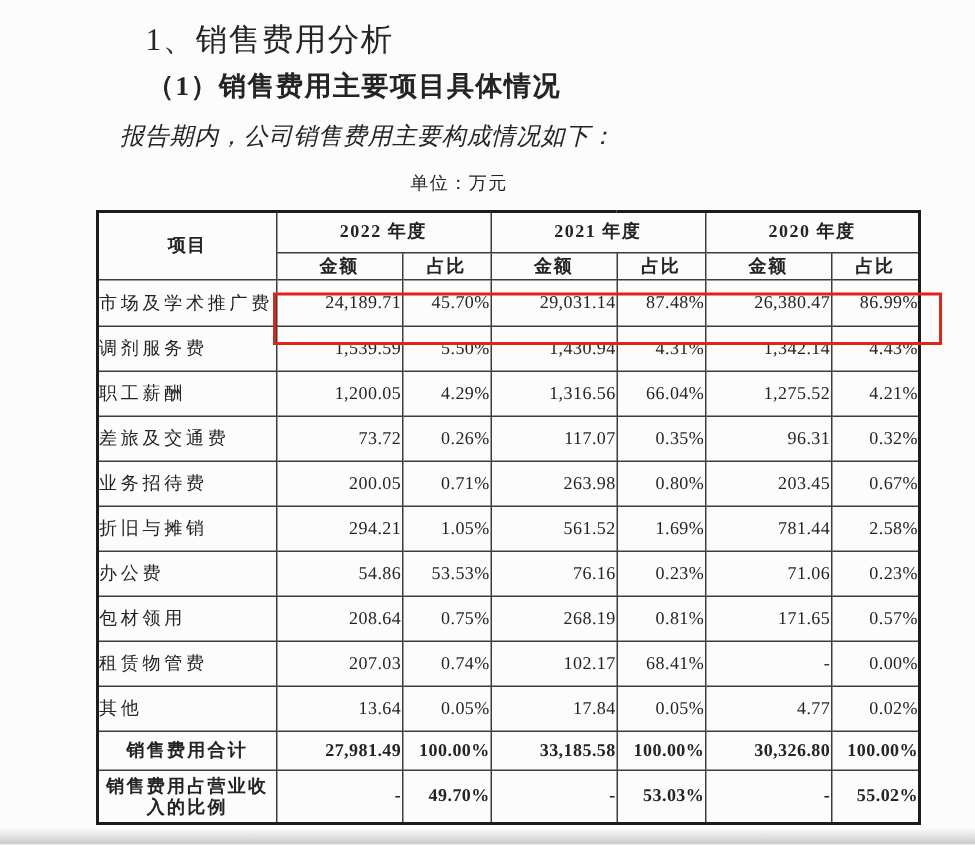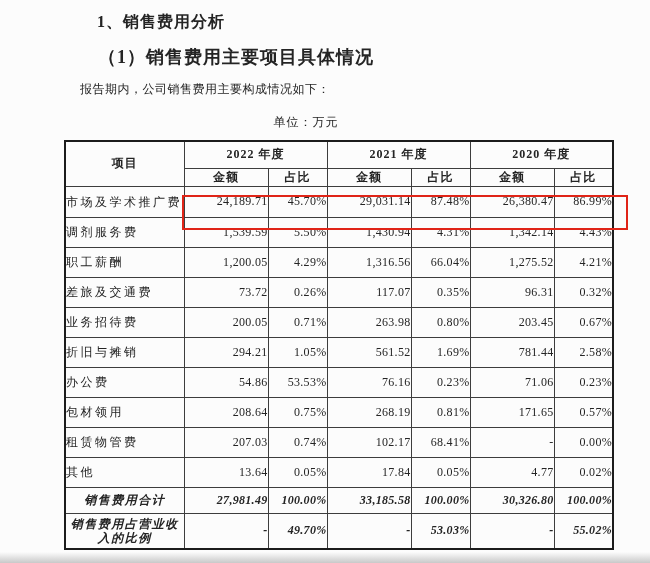--- a/index.html
+++ b/index.html
@@ -6,29 +6,29 @@
   body{
     width:650px;height:563px;
     position:relative;
     background:#fcfcfc;
     font-family:"Liberation Serif","DejaVu Serif",serif;
     color:#242424;
     overflow:hidden;
   }
   .doc-title{
     position:absolute;left:97px;top:12px;
-    font-size:16px;font-weight:bold;letter-spacing:1px;
+    font-size:21px;font-weight:normal;letter-spacing:1px;
   }
   .doc-subtitle{
     position:absolute;left:80px;top:45px;
     font-size:18px;font-weight:bold;letter-spacing:1px;margin-left:18px;
   }
   .doc-intro{
     position:absolute;left:80px;top:81px;
-    font-size:12px;letter-spacing:0.5px;
+    font-size:16px;letter-spacing:0.5px;font-style:italic;
   }
   .unit-label{
     position:absolute;left:0;top:114px;width:612px;
     text-align:center;font-size:12px;letter-spacing:1px;
   }
   table.expense{
     position:absolute;left:64px;top:140px;
     width:548px;
     border-collapse:collapse;table-layout:fixed;
     border:2px solid #1c1c1c;
@@ -52,21 +52,21 @@
   }
   td.num-cell{
     text-align:right;
     padding-right:9px;
     letter-spacing:0.3px;
   }
   tr.data-row{height:30px;}
   tr.first-row{height:31px;}
   tr.total-row{height:26px;}
   tr.ratio-row{height:36px;}
-  tr.bold-row td{font-weight:bold;font-style:italic;}
+  tr.bold-row td{font-weight:bold;}
   tr.bold-row td.item-cell{
     text-align:center;
     padding:2px 3px;
     letter-spacing:1.5px;
   }
   .highlight-box{
     position:absolute;
     left:182px;top:195px;
     width:442px;height:31px;
     border:2px solid #e02417;

